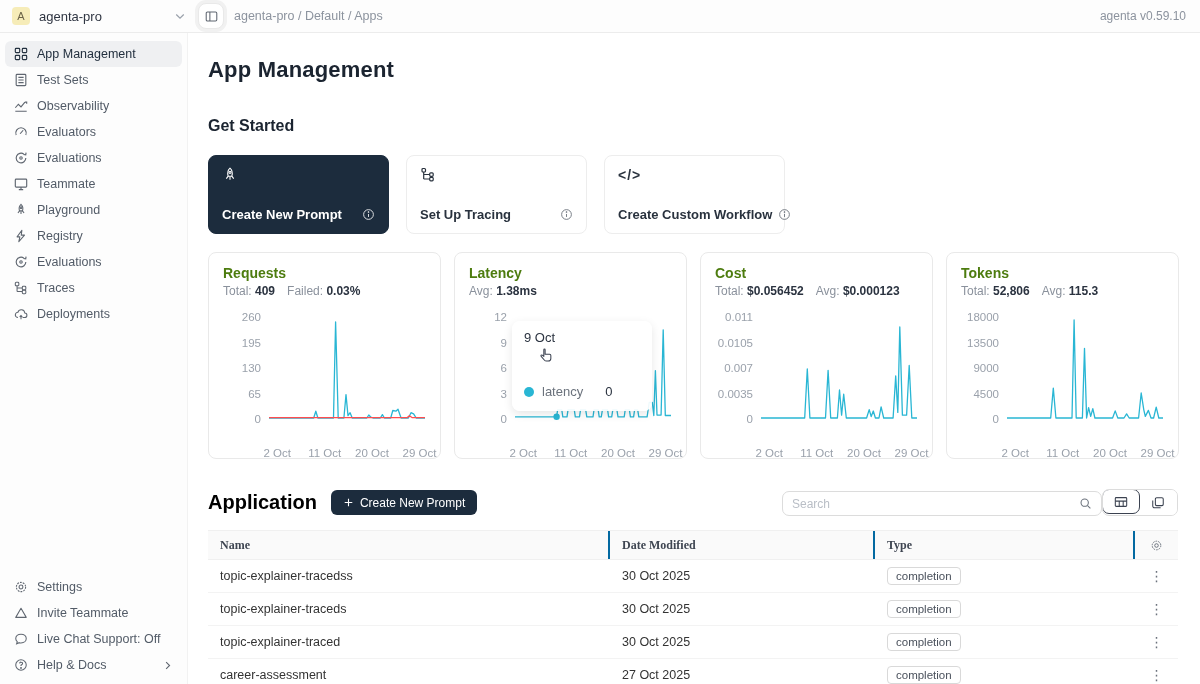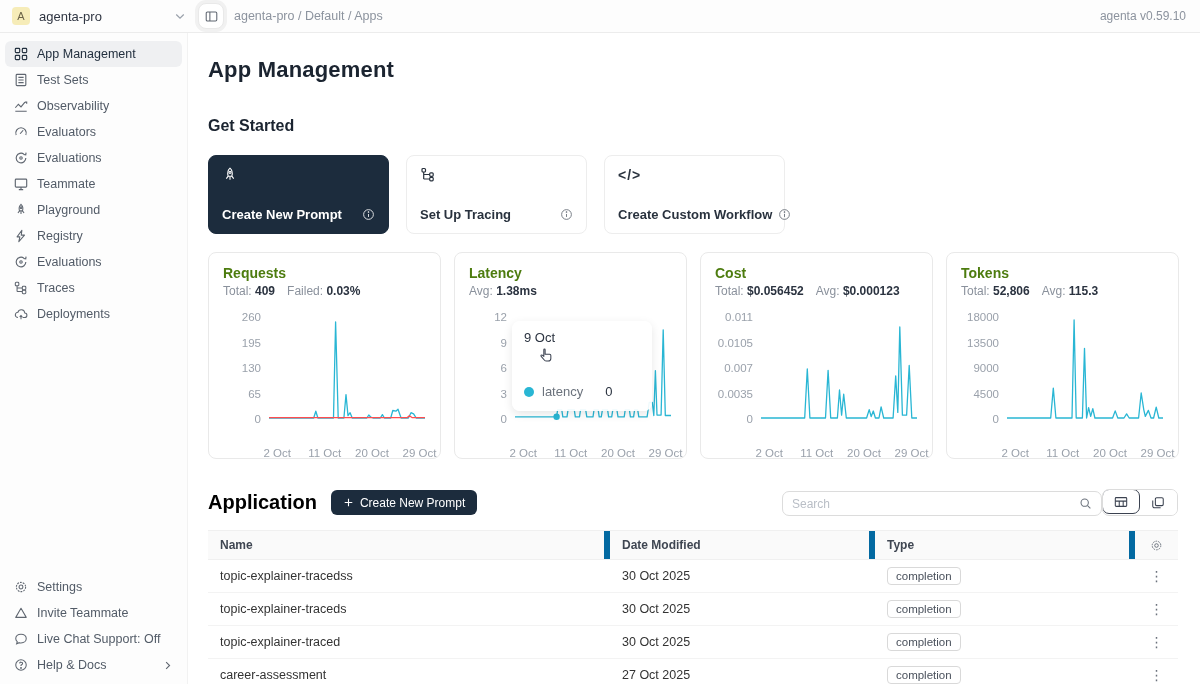--- a/index.html
+++ b/index.html
@@ -80,21 +80,21 @@
   .seg button.sel { border:1px solid #3b4250; border-radius:7px; margin:-1px; position:relative; z-index:1; }
 
   
   .table { margin-top:14px; border-top:1px solid #f0f0f0; }
   .t-head { display:flex; background:#fafafa; height:29px; align-items:center; font-size:12px; font-weight:700; color:#3f4652; border-bottom:1px solid #f0f0f0; }
   .t-row { display:flex; height:33px; align-items:center; font-size:12.5px; color:#333; border-bottom:1px solid #f3f3f3; cursor:pointer; }
   .col-name { width:402px; padding-left:12px; }
   .col-date { width:265px; padding-left:12px; }
   .col-type { width:260px; padding-left:12px; }
   .col-act  { width:43px; display:flex; justify-content:center; }
-  .t-head .col-name, .t-head .col-date, .t-head .col-type { border-right:6px solid #0369a1; height:100%; display:flex; align-items:center; }
+  .t-head .col-name, .t-head .col-date, .t-head .col-type { border-right:2px solid #0369a1; height:100%; display:flex; align-items:center;font-family:Liberation Serif, serif; }
   .badge { border:1px solid #d9d9d9; border-radius:4px; padding:2px 8px; font-size:11.5px; color:#4a515c; background:#fff; }
   .dots { color:#6b727c; font-size:14px; letter-spacing:0; cursor:pointer; line-height:10px; }
   .gear-col { color:#6b727c; display:flex; }
 </style>
 </head>
 <body>
 
 <header class="topbar">
   <div class="workspace">
     <span class="avatar">A</span>

